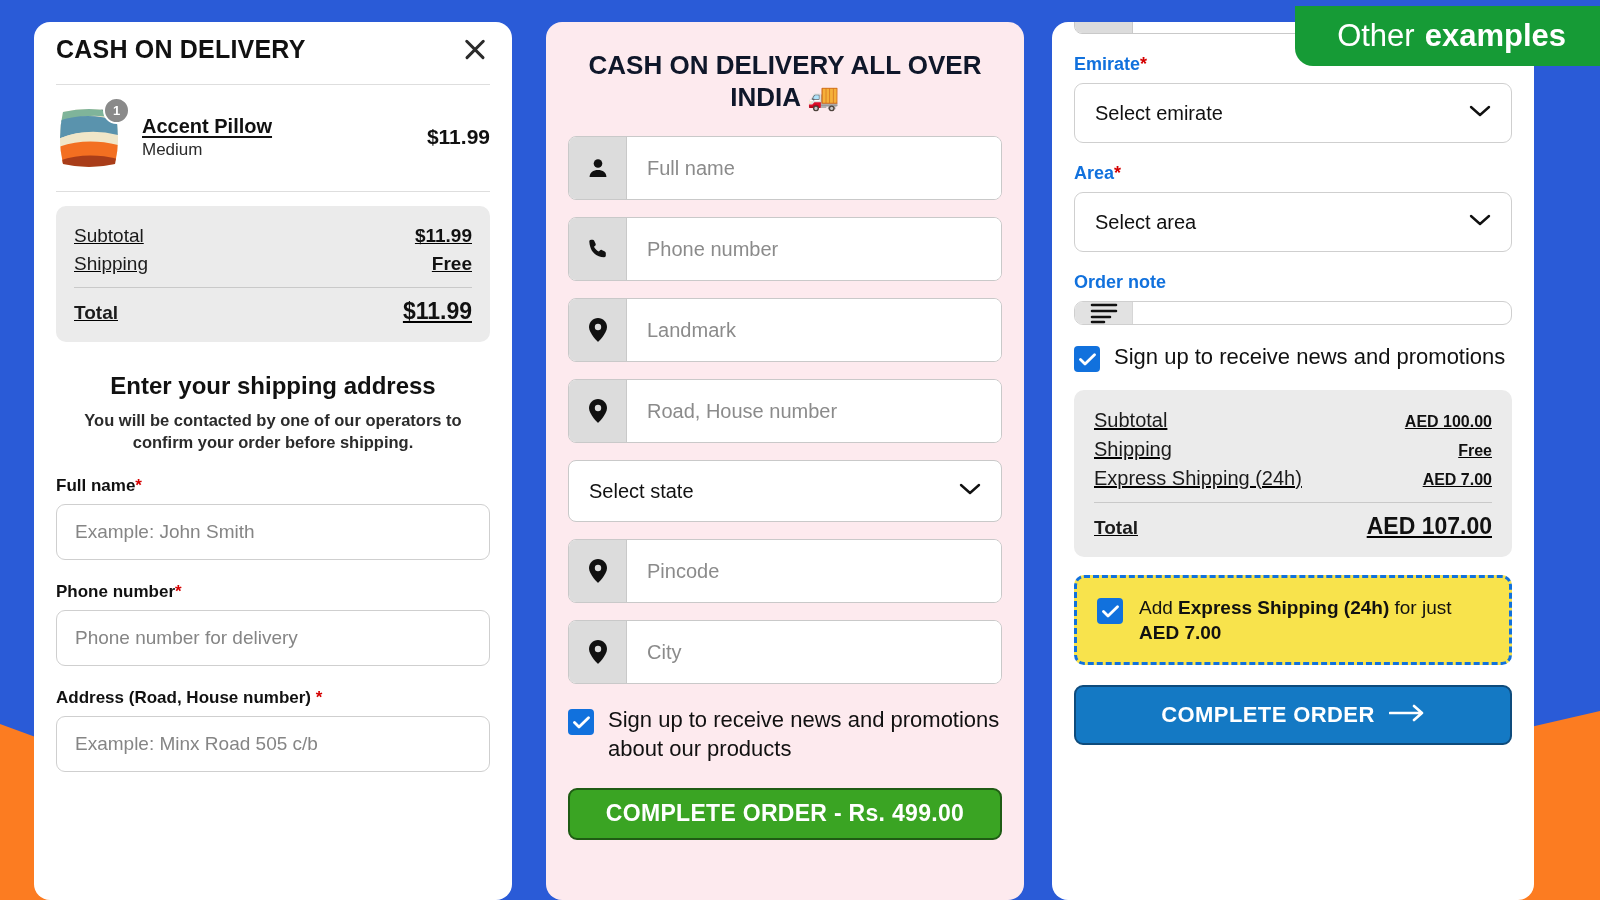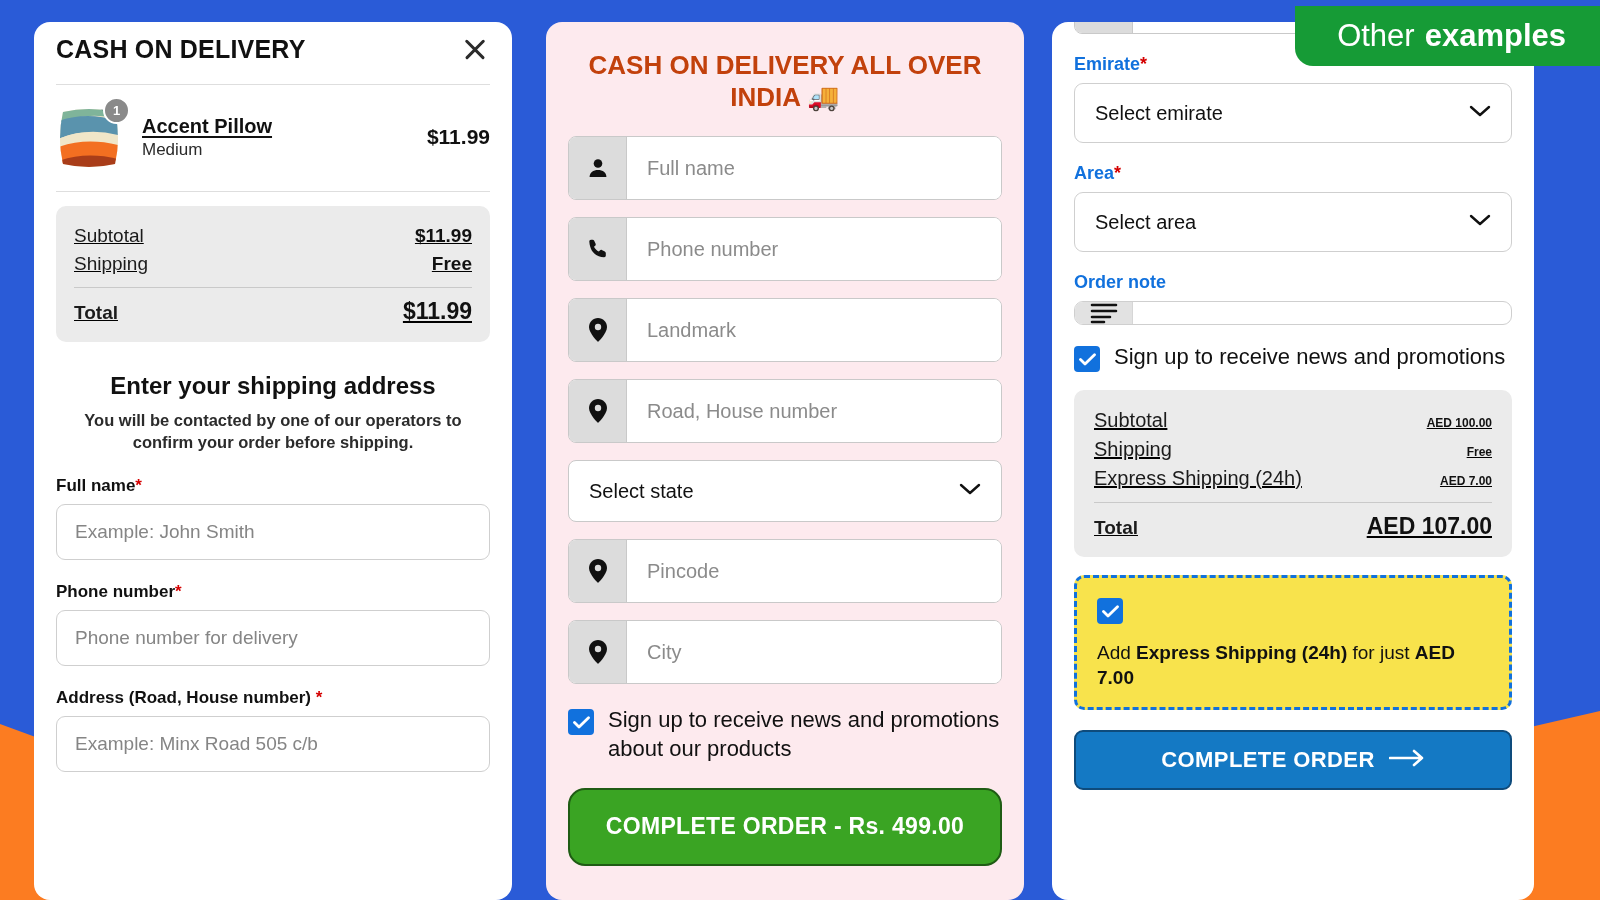--- a/index.html
+++ b/index.html
@@ -76,66 +76,66 @@
   .field-label { font-size: 17px; font-weight: bold; color: #111; margin: 22px 0 8px 0; }
   .req { color: #d40000; font-weight: bold; }
   .inp {
     width: 100%; height: 56px; border: 1px solid #cfcfcf; border-radius: 9px;
     background: #fff; padding: 0 18px; font-size: 19px; color: #111;
     font-family: "Liberation Sans", sans-serif;
   }
   .inp::placeholder { color: #858585; }
 
   
-  .p2-title { text-align: center; color: #c2410c; font-size: 26px; font-weight: bold;
+  .p2-title { text-align: center; color: #0f172a; font-size: 26px; font-weight: bold;
      line-height: 1.22; padding: 28px 26px 6px 26px; }
   .p2-body { padding: 0 22px; }
   .ig { display: flex; align-items: stretch; margin-top: 17px;
     border: 1px solid #c9c9c9; border-radius: 8px; overflow: hidden; background:#fff; }
   .ig-icon { width: 58px; background: #dcdcdc; display: flex; align-items: center;
     justify-content: center; flex: none; border-right: 1px solid #c9c9c9; }
   .ig-input { flex: 1; height: 62px; border: 0; padding: 0 20px; font-size: 20px;
     background: #fff; color: #111; font-family: "Liberation Sans", sans-serif; }
   .ig-input::placeholder { color: #8b8b8b; }
   .sel-box { margin-top: 17px; height: 62px; background: #fff; border: 1px solid #c9c9c9;
     border-radius: 8px; display: flex; align-items: center; justify-content: space-between;
     padding: 0 20px; cursor: pointer; }
   .sel-text { font-size: 20px; color: #111; }
   .chk-row { display: flex; align-items: flex-start; gap: 14px; margin-top: 22px; }
   .chk {
     width: 26px; height: 26px; flex: none; background: #1171dd; border-radius: 4px;
     display: flex; align-items: center; justify-content: center; margin-top: 3px; cursor: pointer;
   }
   .chk-label { font-size: 22px; color: #111; line-height: 1.28; }
   .btn-green {
-    margin: 25px 0 0 0; width: 100%; height: 78px; background: #3aa423;
-    border: 2px solid #1f5c14; border-radius: 17px; color: #fff;
+    margin: 25px 0 0 0; width: 100%; height: 52px; background: #3aa423;
+    border: 2px solid #1f5c14; border-radius: 9px; color: #fff;
     font-size: 23px; font-weight: bold; letter-spacing: .3px; cursor: pointer;
     font-family: "Liberation Sans", sans-serif;
   }
 
   
   .p3-body { padding: 0 22px; }
   .cut-ig { display: flex; align-items: stretch; margin-top: -8px;
     border: 1px solid #c9c9c9; border-radius: 8px; overflow: hidden; height: 20px; background:#fff;}
   .cut-ig .ig-icon { border-right: 1px solid #c9c9c9; }
   .blue-label { color: #1171dd; font-size: 18px; font-weight: bold; margin: 20px 0 8px 0; }
   .sel3 { height: 60px; background: #fff; border: 1px solid #cfcfcf; border-radius: 9px;
     display: flex; align-items: center; justify-content: space-between; padding: 0 20px; cursor: pointer; }
   .sel3-text { font-size: 20px; color: #111; }
   .note-ig { display: flex; align-items: stretch; border: 1px solid #cfcfcf;
     border-radius: 9px; overflow: hidden; background: #fff; }
   .note-ig .ig-icon { background: #e2e2e2; border-right: 1px solid #d6d6d6; }
   .p3-totals { margin-top: 18px; background: #ebebeb; border-radius: 10px; padding: 16px 20px 14px 20px; }
   .p3-totals .tlabel { font-size: 20px; }
-  .p3-totals .tvalue { font-size: 12px; }
+  .p3-totals .tvalue { font-size: 16px; }
   .p3-totals .trow.total .tvalue { font-size: 23px; }
   .upsell {
     margin-top: 18px; background: #f8e34c; border: 3px dashed #1171dd;
-    border-radius: 10px; padding: 17px 20px; display: flex; align-items: flex-start; gap: 16px; flex-direction: column;
+    border-radius: 10px; padding: 17px 20px; display: flex; align-items: flex-start; gap: 16px;
   }
   .upsell-text { font-size: 19px; color: #111; line-height: 1.32; }
   .upsell-text b { font-weight: bold; }
   .btn-blue {
     margin-top: 20px; width: 100%; height: 60px; background: #1479c4;
     border: 2px solid #0e4b7c; border-radius: 9px; color: #fff;
     font-size: 22px; font-weight: bold; letter-spacing: .4px; cursor: pointer;
     display: flex; align-items: center; justify-content: center; gap: 14px;
     font-family: "Liberation Sans", sans-serif;
   }

